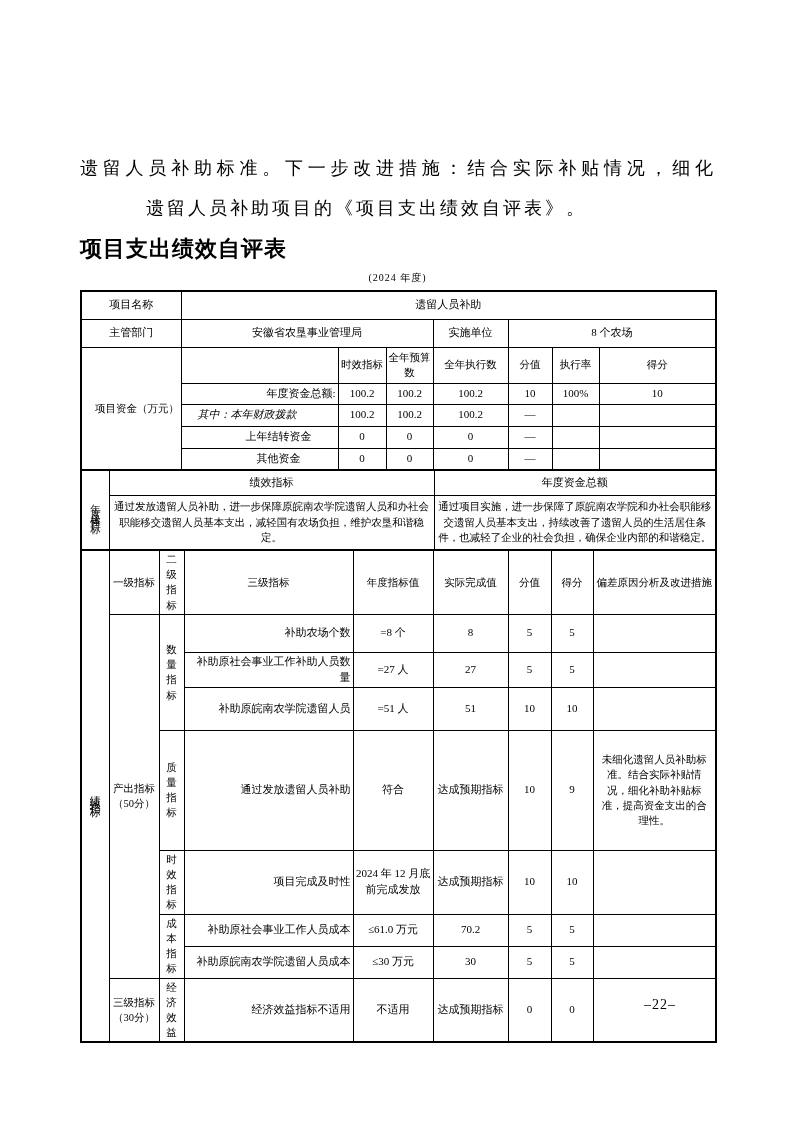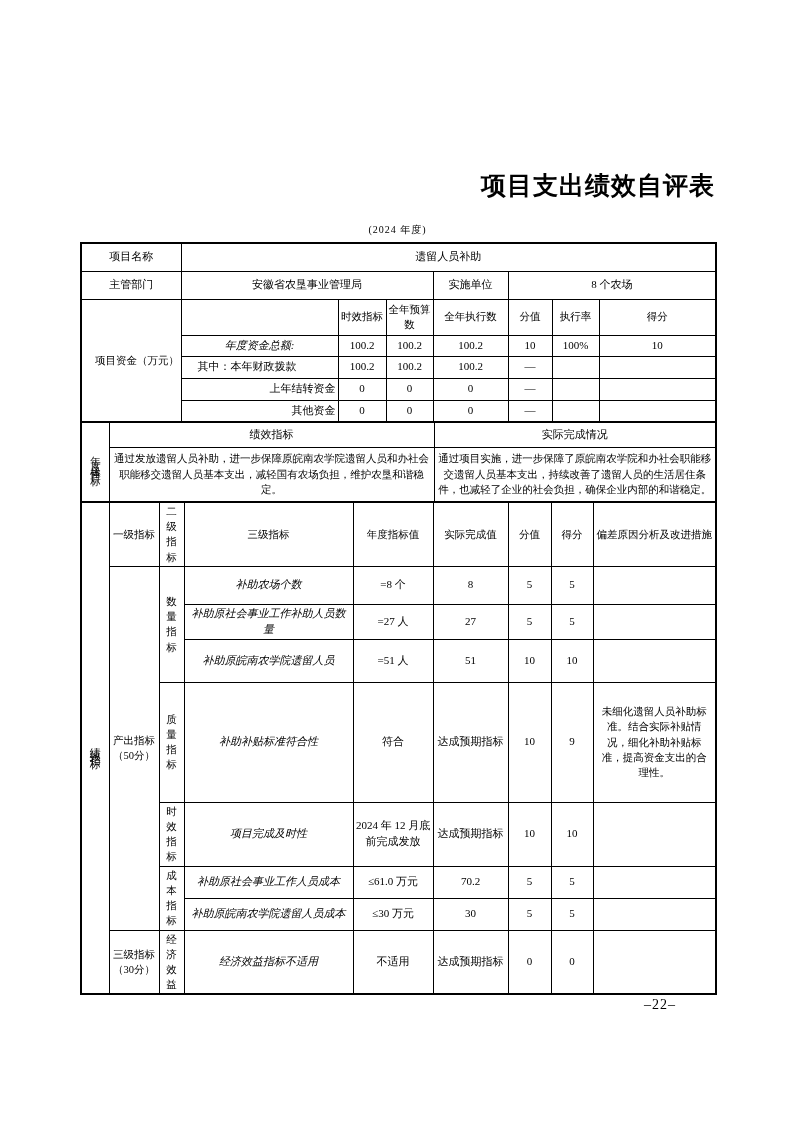--- a/index.html
+++ b/index.html
@@ -14,40 +14,40 @@
     overflow: hidden;
   }
   .content { position:absolute; left:80px; top:148px; width:635px; }
 
   
   .intro-line { font-size:18px; line-height:40px; letter-spacing:2px; white-space:nowrap; }
   .intro-line.justify { text-align:justify; text-align-last:justify; white-space:normal; }
   .intro-line.indent { text-indent:66px; letter-spacing:3px; }
 
   .doc-title {
-    margin-top:21px;
-    text-align:right;
+    margin-top:6px;
+    text-align:left;
     font-family:"Liberation Sans","DejaVu Sans",sans-serif;
-    font-weight:bold; font-size:25px; letter-spacing:1px;
-  }
-  .doc-subtitle { text-align:center; font-size:10px; margin-top:21px; margin-bottom:5px; letter-spacing:1px; }
+    font-weight:bold; font-size:22px; letter-spacing:1px;
+  }
+  .doc-subtitle { text-align:center; font-size:10px; margin-top:7px; margin-bottom:5px; letter-spacing:1px; }
 
   
   table { border-collapse:collapse; table-layout:fixed; width:635px; }
   .tbl { border:2px solid #000; }
   .tbl + .tbl { margin-top:-2px; }
   td {
     border:1px solid #000;
     font-size:11px; line-height:1.45;
     text-align:center; vertical-align:middle;
     padding:1px 2px; word-break:break-all;
   }
-  td.left { text-align:center;font-style:italic; }
-  td.pad40 { text-align:right; padding-left:40px; }
-  td.pad16 { text-align:left; padding-left:16px; }
+  td.left { text-align:right; }
+  td.pad40 { text-align:center; padding-left:40px; }
+  td.pad16 { text-align:left; padding-left:16px;font-style:italic; }
   td.nowrap { white-space:nowrap; font-size:10.5px; padding:1px 13px; }
   td.small { font-size:10.5px; }
   td.dev { font-size:10.5px; padding:14px 4px; }
   .vert {
     writing-mode:vertical-rl; text-orientation:upright;
     letter-spacing:4px; display:inline-block; line-height:1.1;
   }
   
   .r28{height:28px} .r36{height:36px} .r22{height:22px} .r21{height:21px}
   .r25{height:25px} .r60{height:55px}
@@ -58,20 +58,22 @@
     position:absolute; right:118px; top:997px;
     font-size:14px; letter-spacing:1px;
   }
 </style>
 </head>
 <body>
 
 <div class="page">
   <div class="content">
 
+    <div class="intro-line justify">遗留人员补助标准。下一步改进措施：结合实际补贴情况，细化</div>
+    <div class="intro-line indent">遗留人员补助项目的《项目支出绩效自评表》。</div>
 
     <div class="doc-title">项目支出绩效自评表</div>
     <div class="doc-subtitle">(2024 年度)</div>
 
     <table class="tbl">
       <colgroup>
         <col style="width:100px">
           <col style="width:157px">
           <col style="width:48px">
           <col style="width:47px">
@@ -143,21 +145,21 @@
     <table class="tbl">
       <colgroup>
         <col style="width:28px">
           <col style="width:325px">
           <col style="width:282px">
       </colgroup>
       <tbody>
           <tr class="r25">
         <td rowspan="2" class="small"><span class="vert">年度总体目标</span></td>
         <td>绩效指标</td>
-        <td>实际完成情况</td>
+        <td>年度资金总额</td>
       </tr>
       <tr class="r60">
         <td class="small">通过发放遗留人员补助，进一步保障原皖南农学院遗留人员和办社会职能移交遗留人员基本支出，减轻国有农场负担，维护农垦和谐稳定。</td>
         <td class="small">通过项目实施，进一步保障了原皖南农学院和办社会职能移交遗留人员基本支出，持续改善了遗留人员的生活居住条件，也减轻了企业的社会负担，确保企业内部的和谐稳定。</td>
       </tr>
     </tbody>
       </table>
 
     <table class="tbl">
       <colgroup>
@@ -204,21 +206,21 @@
       <tr class="r43">
         <td class="left">补助原皖南农学院遗留人员</td>
         <td>=51 人</td>
         <td>51</td>
         <td>10</td>
         <td>10</td>
         <td class="dev"></td>
       </tr>
       <tr class="r120">
         <td class="small">质量指标</td>
-        <td class="left">补助补贴标准符合性</td>
+        <td class="left">通过发放遗留人员补助</td>
         <td>符合</td>
         <td>达成预期指标</td>
         <td>10</td>
         <td>9</td>
         <td class="dev">未细化遗留人员补助标准。结合实际补贴情况，细化补助补贴标准，提高资金支出的合理性。</td>
       </tr>
       <tr class="r40">
         <td class="small">时效指标</td>
         <td class="left">项目完成及时性</td>
         <td>2024 年 12 月底前完成发放</td>

